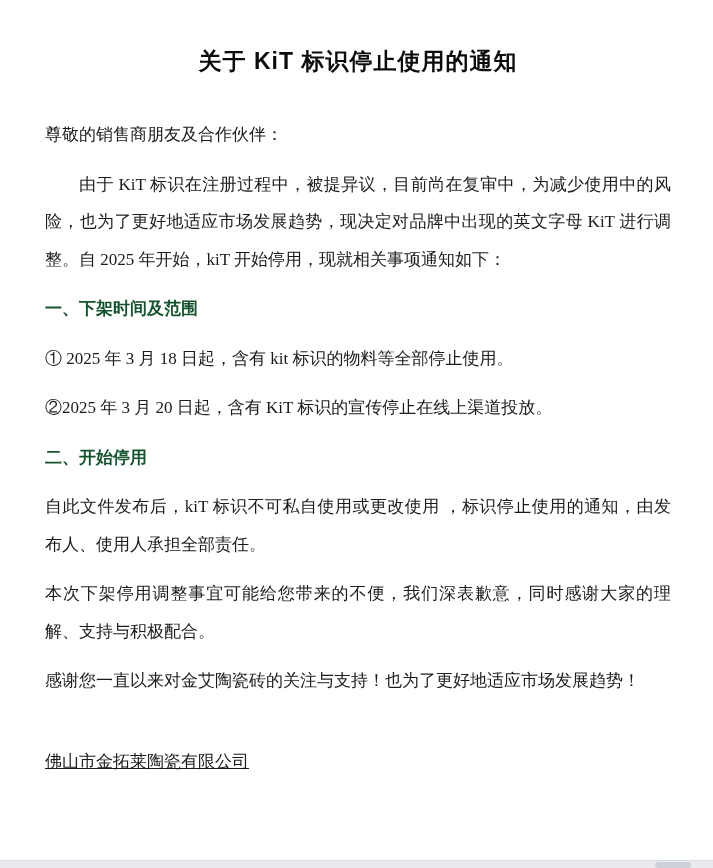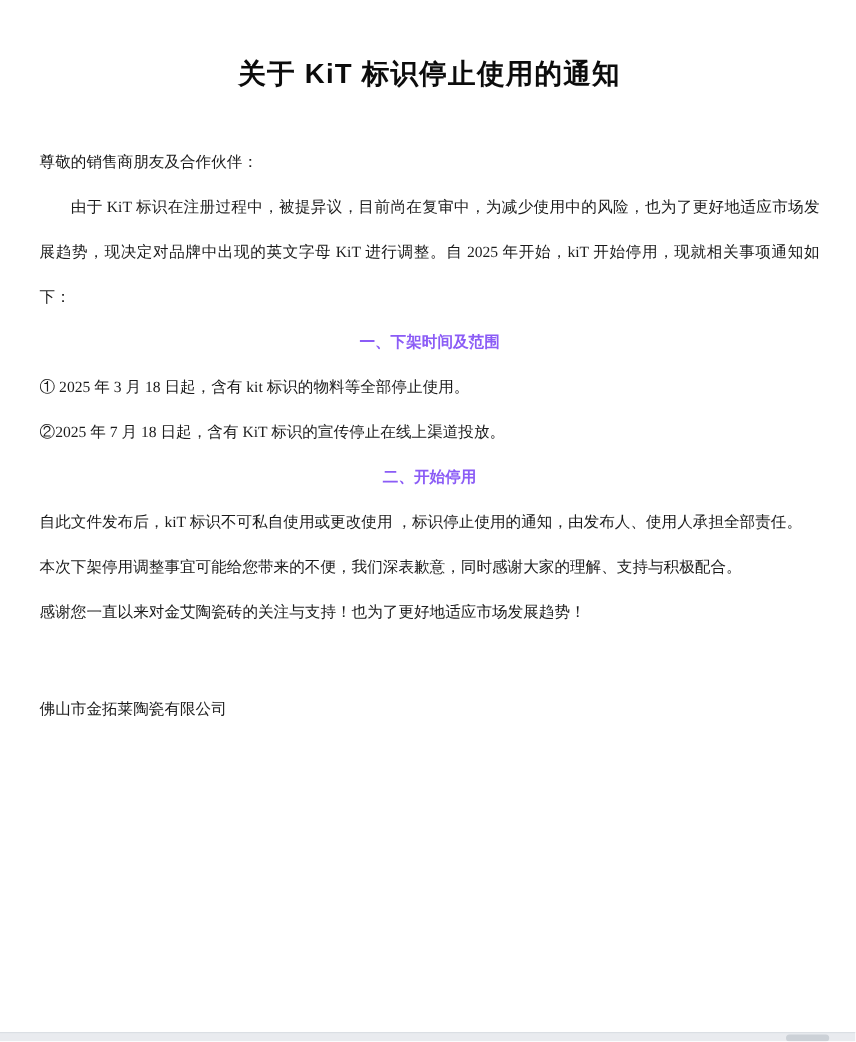--- a/index.html
+++ b/index.html
@@ -23,39 +23,40 @@
     font-weight: 700;
     font-size: 23px;
     line-height: 34px;
     color: #0c0c0c;
     letter-spacing: 1px;
   }
   .doc-body {
     margin: 38px 30px 0 33px;
   }
   .doc-body p {
-    margin: 0;
-    font-size: 13px;
+    margin: 12px;
+    font-size: 17px;
     line-height: 37.5px;
     text-align: justify;
     color: #1b1b1b;
   }
   p.first-indent {
     text-indent: 2em;
   }
   p.sec-heading {
     font-family: "Liberation Sans", "DejaVu Sans", sans-serif;
     font-weight: 700;
-    color: #8b5cf6;
-    text-align: center;
+    color: #14532d;
+    text-align: left;
   }
   .signature {
     margin-top: 43px;
     font-size: 17px;
     line-height: 38px;
+    text-decoration: underline;
   }
   .sig-company {
     margin: 0;
     text-align: right;
     padding-right: 88px;
   }
   .sig-date {
     margin: 0;
     text-align: right;
     padding-right: 121px;
@@ -89,21 +90,21 @@
   <div class="doc-body">
 
     <p>尊敬的销售商朋友及合作伙伴：</p>
 
     <p class="first-indent">由于 KiT 标识在注册过程中，被提异议，目前尚在复审中，为减少使用中的风险，也为了更好地适应市场发展趋势，现决定对品牌中出现的英文字母 KiT 进行调整。自 2025 年开始，kiT 开始停用，现就相关事项通知如下：</p>
 
     <p class="sec-heading">一、下架时间及范围</p>
 
     <p>① 2025 年 3 月 18 日起，含有 kit 标识的物料等全部停止使用。</p>
 
-    <p>②2025 年 7 月 18 日起，含有 KiT 标识的宣传停止在线上渠道投放。</p>
+    <p>②2025 年 3 月 20 日起，含有 KiT 标识的宣传停止在线上渠道投放。</p>
 
     <p class="sec-heading">二、开始停用</p>
 
     <p>自此文件发布后，kiT 标识不可私自使用或更改使用 ，标识停止使用的通知，由发布人、使用人承担全部责任。</p>
 
     <p>本次下架停用调整事宜可能给您带来的不便，我们深表歉意，同时感谢大家的理解、支持与积极配合。</p>
 
 
     <p>感谢您一直以来对金艾陶瓷砖的关注与支持！也为了更好地适应市场发展趋势！</p>
 

